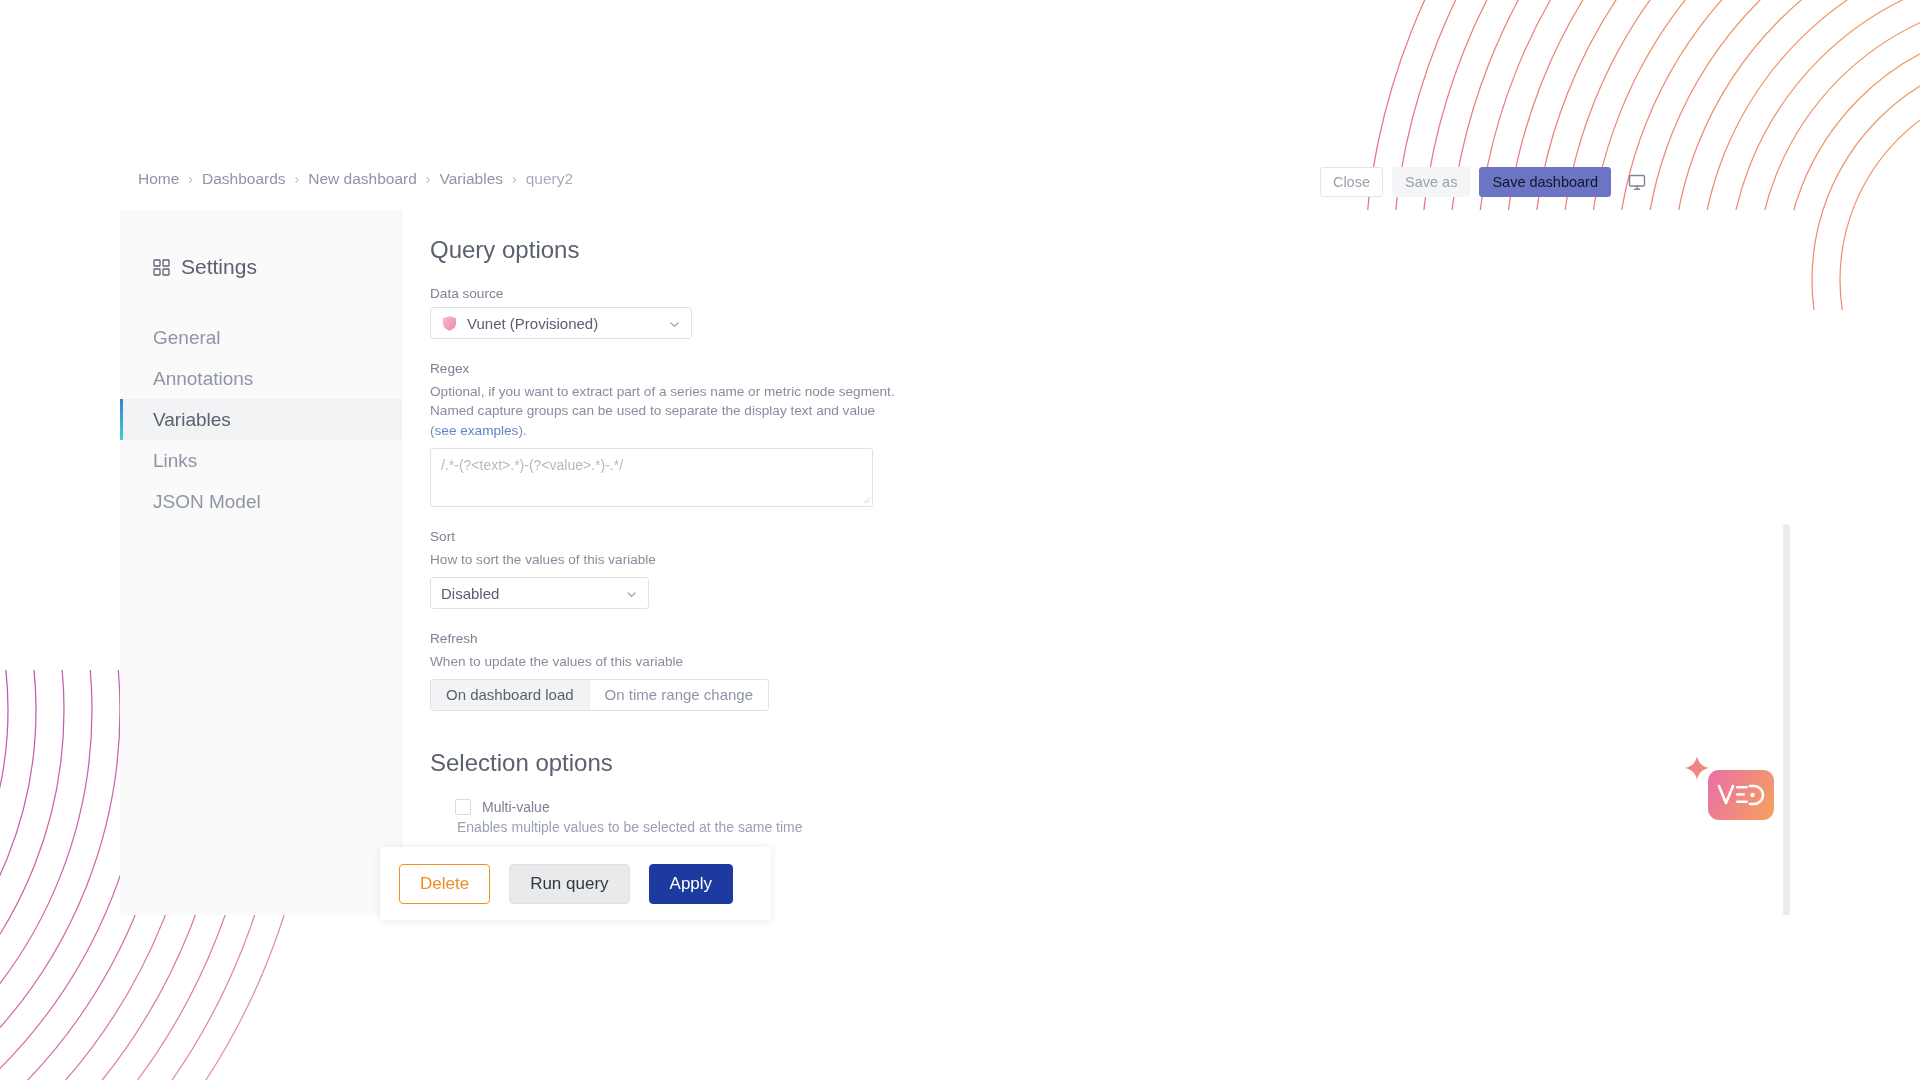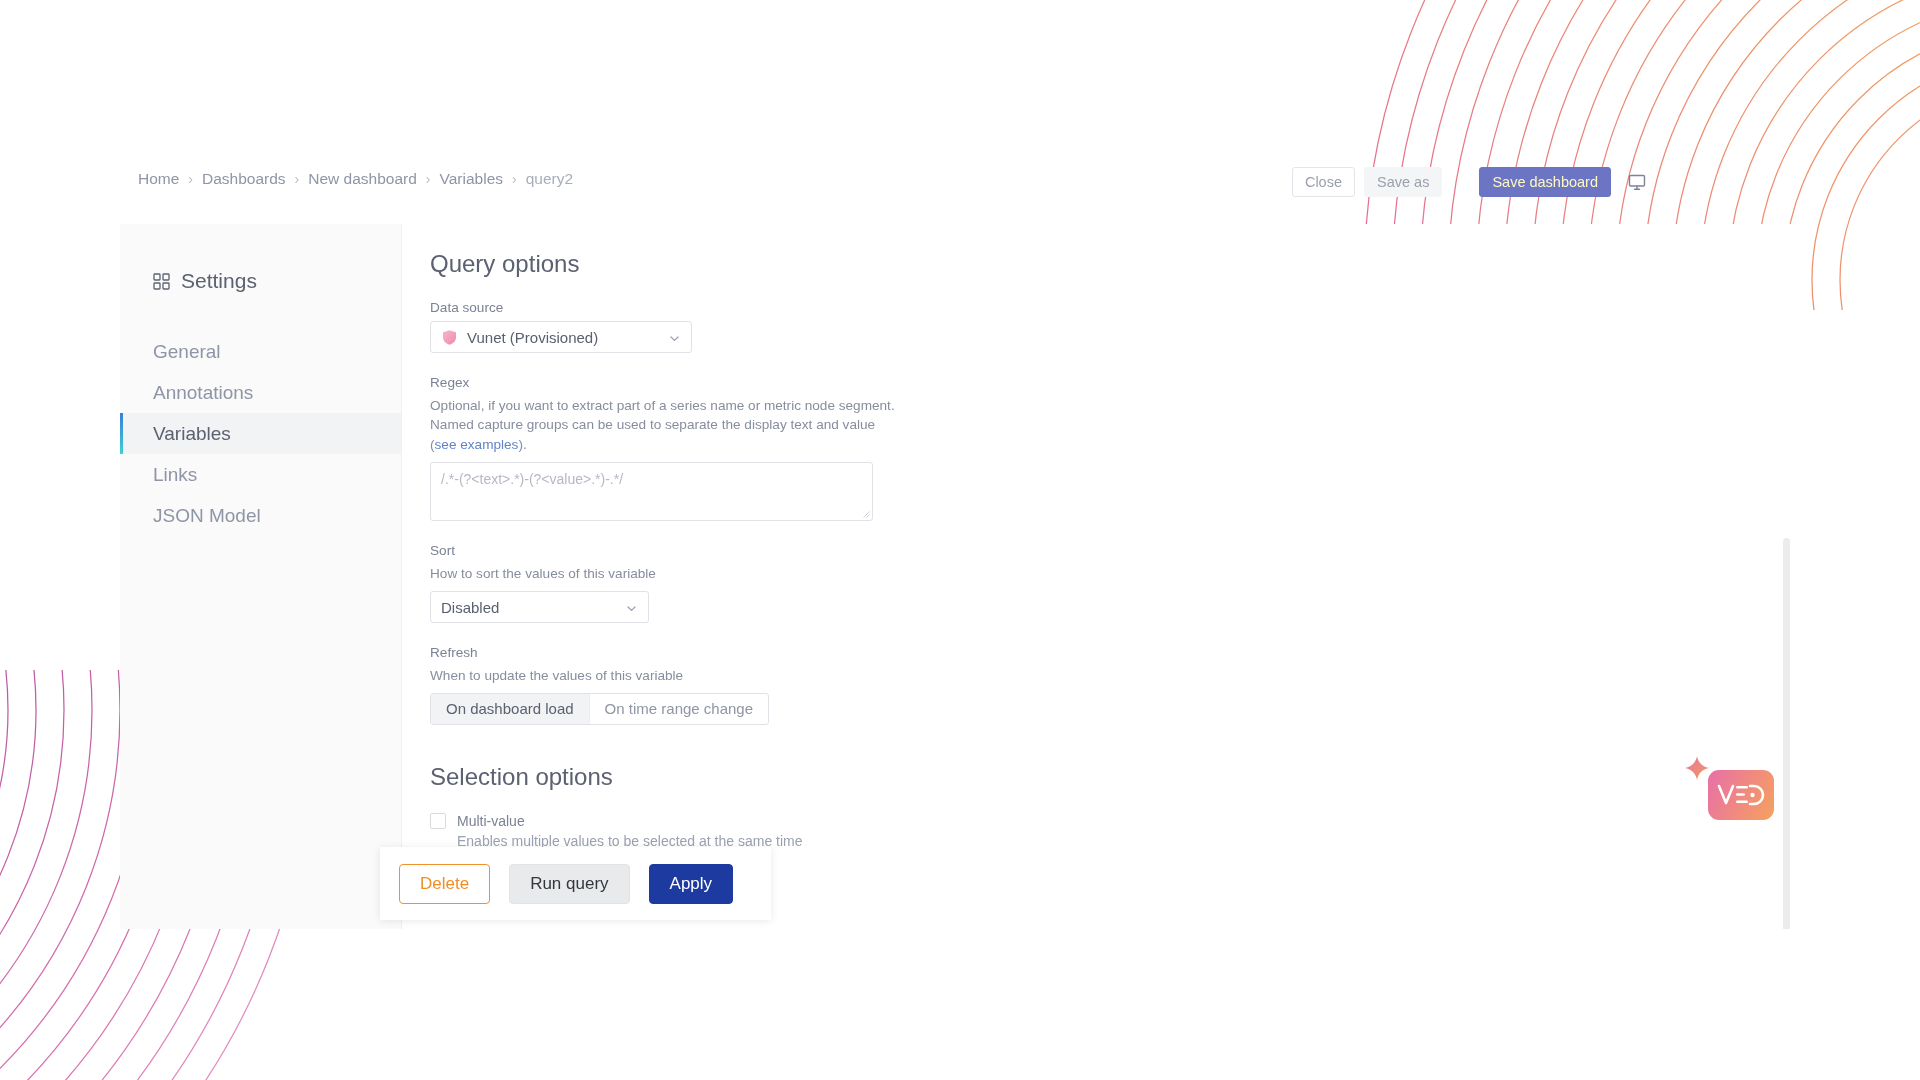--- a/index.html
+++ b/index.html
@@ -37,29 +37,29 @@
     display: flex; align-items: center; gap: 9px;
   }
   .tbtn {
     height: 30px; padding: 0 12px; border-radius: 3px;
     font-size: 14.5px; line-height: 28px;
     font-family: "Liberation Sans", sans-serif;
     cursor: pointer; white-space: nowrap;
   }
   .tbtn.ghost { background: #ffffff; border: 1px solid #e3e5ea; color: #9aa0ae; }
   .tbtn.subtle { background: #f4f5f7; border: 1px solid transparent; color: #9aa0ae; }
-  .tbtn.primary { background: #6c74c4; border: 1px solid #6c74c4; color: #fef9c3; font-weight: 500; margin-left: 28px; }
+  .tbtn.primary { background: #6c74c4; border: 1px solid #6c74c4; color: #0f172a; font-weight: 500; }
   #monitor-btn {
     width: 26px; height: 26px; margin-left: 4px;
     display: flex; align-items: center; justify-content: center; cursor: pointer;
   }
 
   
   #shell {
-    position: absolute; left: 120px; top: 224px;
+    position: absolute; left: 120px; top: 210px;
     width: 1674px; height: 705px;
     background: #ffffff;
     display: flex;
   }
   #sidebar {
     width: 282px; flex: 0 0 282px; height: 100%;
     background: #fafafa; border-right: 1px solid #f0f0f1;
     padding-top: 45px;
   }
   #settings-title {
@@ -122,21 +122,21 @@
   }
   .radio-opt {
     height: 30px; line-height: 30px; padding: 0 15px;
     font-size: 15px; color: #8e95a5; cursor: pointer;
   }
   .radio-opt.sel { background: #f2f3f4; color: #5b6170; }
   .radio-opt + .radio-opt { border-left: 1px solid #eceef1; }
 
   #selection-options { margin-top: 38px; }
   .check-row { margin-bottom: 16px; }
-  .check-line { display: flex; align-items: center; gap: 11px; }
+  .check-line { display: flex; align-items: center; gap: 11px; margin-left: 25px; }
   .cbox {
     width: 16px; height: 16px; flex: 0 0 16px;
     border: 1px solid #d7dade; border-radius: 2px; background: #fff; cursor: pointer;
   }
   .ctext { font-size: 14px; color: #7b8293; }
   .csub { font-size: 14px; color: #9aa1b0; margin: 4px 0 0 27px; }
 
   
   #content-scrollbar {
     position: absolute; right: 4px; top: 314px; width: 7px; height: 397px;

